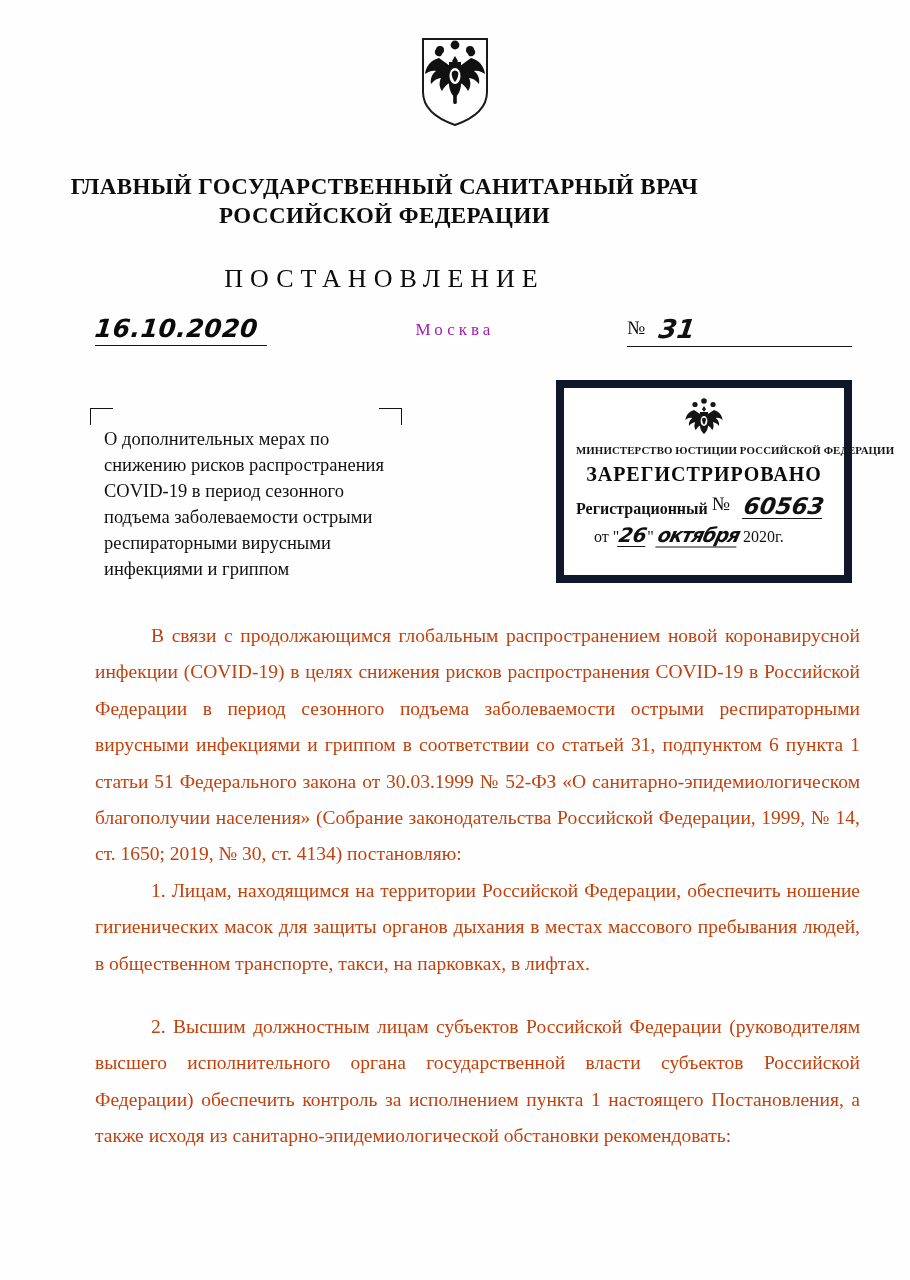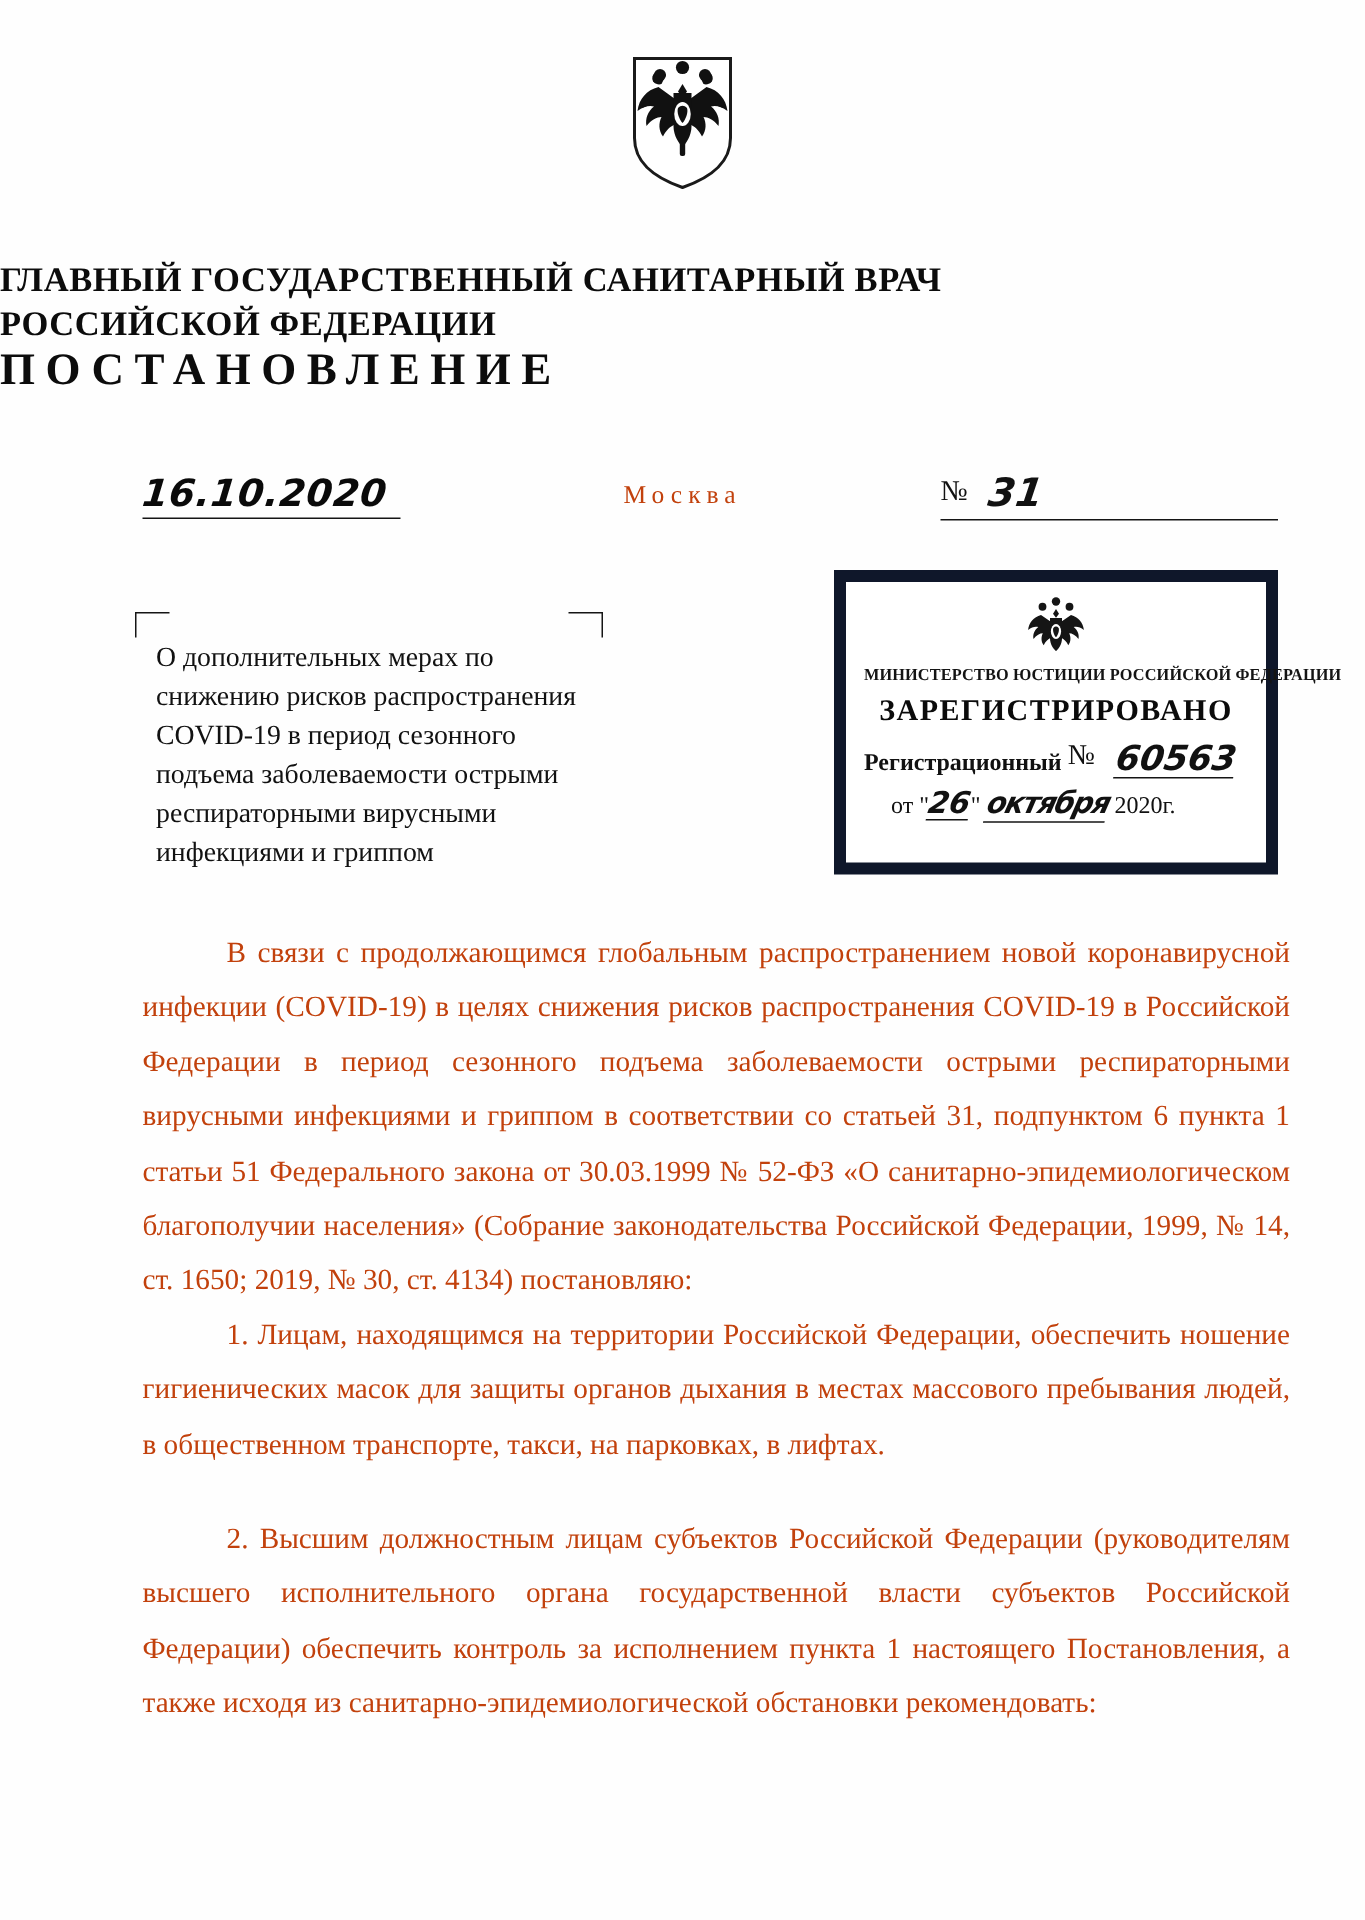--- a/index.html
+++ b/index.html
@@ -37,33 +37,34 @@
     height: 92px;
     display: block;
   }
 
   
   .doc-header {
     position: absolute;
     top: 172px;
     left: 0;
     width: 769px;
-    text-align: left;
+    text-align: center;
   }
   .org-line {
     font-family: "Liberation Serif", "DejaVu Serif", serif;
     font-weight: bold;
     font-size: 23px;
     line-height: 29px;
     letter-spacing: 0.4px;
     color: #0c0c0c;
   }
   .doc-type {
-    font-weight: bold;
-    font-size: 30px;
+    margin-top: 34px;
+    font-weight: normal;
+    font-size: 26px;
     letter-spacing: 7px;
     color: #0c0c0c;
   }
 
   
   .meta-row {
     position: absolute;
     top: 314px;
     left: 0;
     width: 910px;
@@ -91,21 +92,21 @@
   }
   .city {
     position: absolute;
     left: 0;
     top: 6px;
     width: 910px;
     text-align: center;
     font-size: 17px;
     letter-spacing: 4px;
     font-family: "Liberation Serif", "DejaVu Serif", serif;
-    color: #c2410c;
+    color: #a21caf;
   }
   .num-field {
     position: absolute;
     left: 627px;
     top: 0;
     width: 225px;
   }
   .num-sign {
     font-size: 19px;
     vertical-align: 4px;

